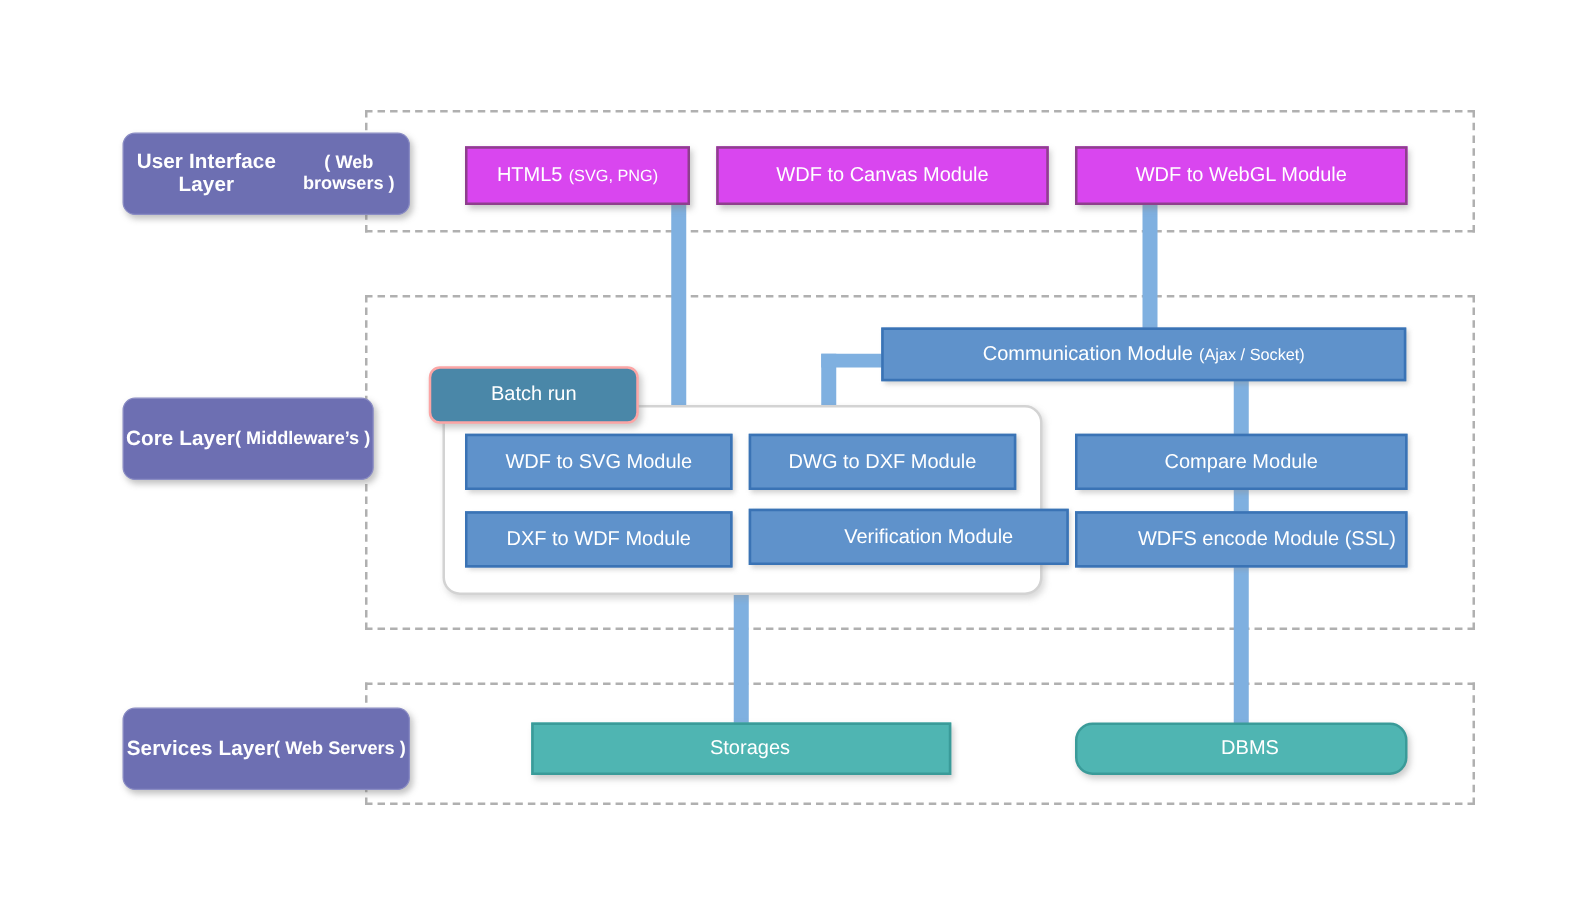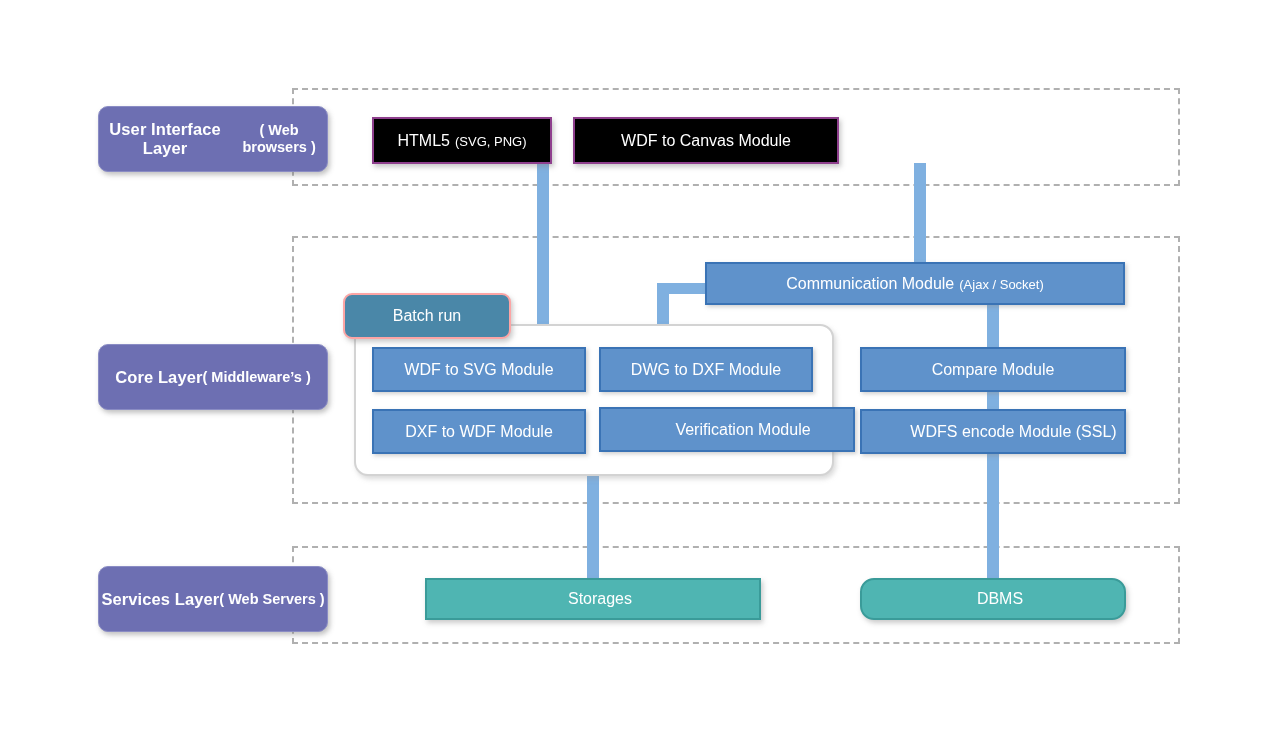--- a/index.html
+++ b/index.html
@@ -74,21 +74,21 @@
   .node .main {
     font-size: 16px;
     font-weight: normal;
   }
   .node .sub {
     font-size: 13px;
     font-weight: normal;
   }
 
   .node-ui {
-    background: #000000;
+    background: #d946ef;
     border: 2px solid #8e3f8d;
     box-shadow: 2px 3px 5px rgba(130,130,130,0.45);
   }
   .node-blue {
     background: #5f92cb;
     border: 2px solid #3a73b5;
     box-shadow: 2px 2px 4px rgba(140,140,140,0.40);
   }
   .node-teal {
     background: #4fb5b2;
@@ -141,21 +141,21 @@
 
   <div class="conn" style="left:987px; top:300px; width:12px; height:282px;"></div>
 
   <div class="conn" style="left:587px; top:470px; width:12px; height:112px;"></div>
 
   <div class="layer-pill" style="left:98px; top:106px; width:230px; height:66px;">
     <span class="l1">User Interface Layer</span>
     <span class="l2">( Web browsers )</span>
   </div>
 
-  <div class="layer-pill" style="left:98px; top:344px; width:230px; height:66px;">
+  <div class="layer-pill" style="left:98px; top:318px; width:201px; height:66px;">
     <span class="l1">Core Layer</span>
     <span class="l2">( Middleware’s )</span>
   </div>
 
   <div class="layer-pill" style="left:98px; top:566px; width:230px; height:66px;">
     <span class="l1">Services Layer</span>
     <span class="l2">( Web Servers )</span>
   </div>
 
   <div class="node node-ui" style="left:372px; top:117px; width:180px; height:47px;">
@@ -164,20 +164,25 @@
       <span class="sub">(SVG, PNG)</span>
     </span>
   </div>
 
   <div class="node node-ui" style="left:573px; top:117px; width:266px; height:47px;">
     <span class="label">
       <span class="main">WDF to Canvas Module</span>
     </span>
   </div>
 
+  <div class="node node-ui" style="left:860px; top:117px; width:266px; height:47px;">
+    <span class="label">
+      <span class="main">WDF to WebGL Module</span>
+    </span>
+  </div>
 
   <div class="node node-blue" style="left:705px; top:262px; width:420px; height:43px;">
     <span class="label">
       <span class="main">Communication Module</span>
       <span class="sub">(Ajax / Socket)</span>
     </span>
   </div>
 
   <div class="group-box" style="left:354px; top:324px; width:480px; height:152px;"></div>
 

